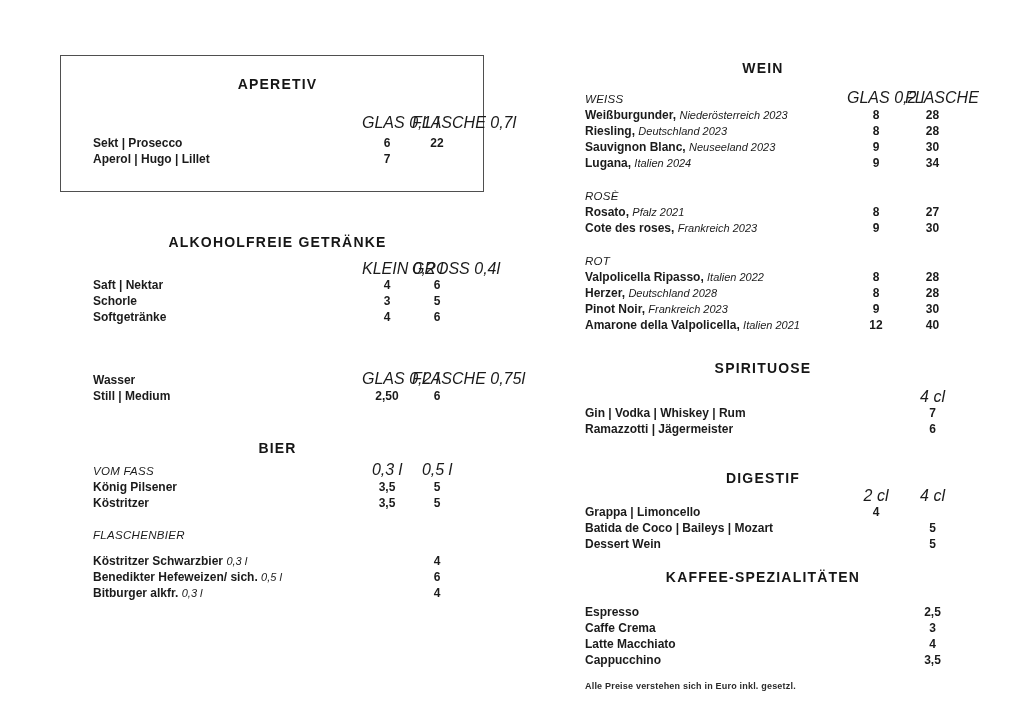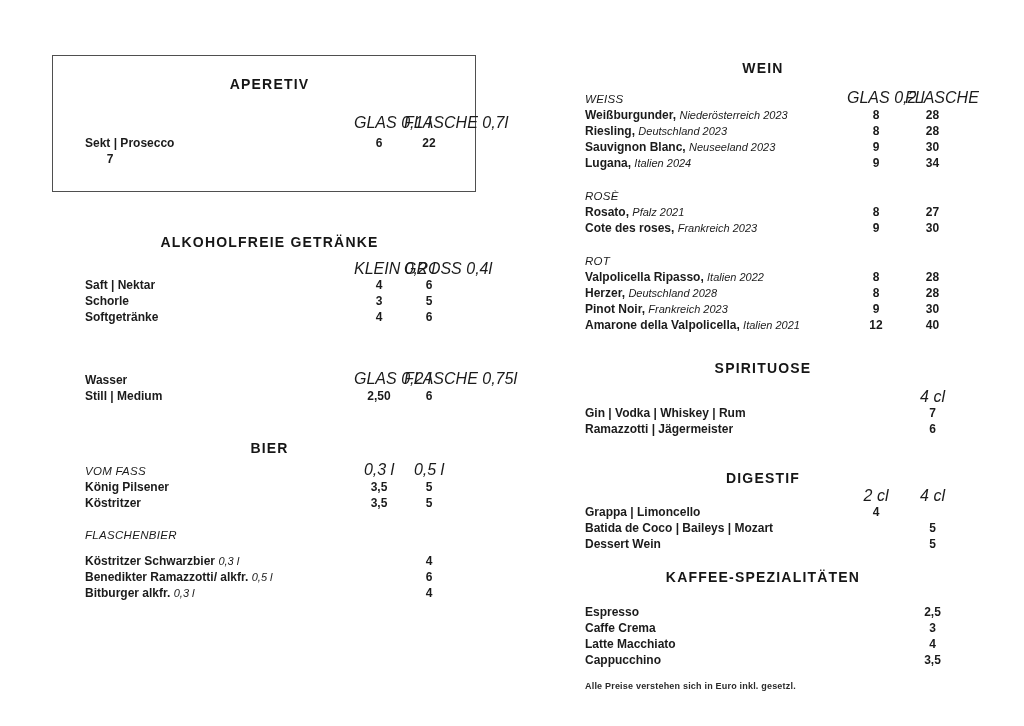--- a/index.html
+++ b/index.html
@@ -1,18 +1,18 @@
 <!DOCTYPE html>
 <html><head>
 <meta charset="utf-8">
 <style>
   *{margin:0;padding:0;box-sizing:border-box;}
   html,body{width:1024px;height:726px;}
   body{position:relative;overflow:hidden;background:#ffffff;color:#1b1b1b;font-family:"Liberation Sans",sans-serif;}
-  .col-left{position:absolute;left:52px;top:0;width:424px;}
+  .col-left{position:absolute;left:60px;top:0;width:424px;}
   .col-right{position:absolute;left:585px;top:0;width:375px;}
   .sec-title{font-size:14px;font-weight:bold;letter-spacing:1.2px;text-align:center;line-height:13px;color:#161616;}
   .col-right .sec-title{width:356px;}
   .row{display:flex;align-items:baseline;line-height:16px;}
   .nm{flex:1 1 auto;min-width:0;font-weight:bold;font-size:12px;}
   .pc{flex:0 0 50px;width:50px;text-align:center;font-weight:bold;font-size:12px;white-space:nowrap;}
   .rc1{flex:0 0 58px;width:58px;text-align:center;font-weight:bold;font-size:12px;white-space:nowrap;}
   .rc2{flex:0 0 55px;width:55px;text-align:center;font-weight:bold;font-size:12px;white-space:nowrap;}
   .hdr{font-weight:normal;font-style:italic;font-size:16px;}
   .grp{font-weight:normal;font-style:italic;font-size:11.5px;letter-spacing:0.3px;}
@@ -51,20 +51,21 @@
       <span class="pc hdr">GLAS 0,1 l</span>
       <span class="pc hdr">FLASCHE 0,7l</span>
     </div>
     <div class="items">
       <div class="row">
         <span class="nm">Sekt | Prosecco</span>
         <span class="pc">6</span>
         <span class="pc">22</span>
       </div>
       <div class="row">
+        <span class="nm">Aperol | Hugo | Lillet</span>
         <span class="pc">7</span>
         <span class="pc"></span>
       </div>
     </div>
   </section>
 
   <section class="lsec sec-alkohol">
     <div class="sec-title">ALKOHOLFREIE GETRÄNKE</div>
     <div class="row hdr-row">
       <span class="nm"></span>
@@ -119,21 +120,21 @@
       <span class="pc">5</span>
     </div>
     <div class="grp flasche-label">FLASCHENBIER</div>
     <div class="flasche-items">
       <div class="row">
         <span class="nm"><span>Köstritzer Schwarzbier</span> <span class="bsize">0,3 l</span></span>
         <span class="pc"></span>
         <span class="pc">4</span>
       </div>
       <div class="row">
-        <span class="nm"><span>Benedikter Ramazzotti/ alkfr.</span> <span class="bsize">0,5 l</span></span>
+        <span class="nm"><span>Benedikter Hefeweizen/ sich.</span> <span class="bsize">0,5 l</span></span>
         <span class="pc"></span>
         <span class="pc">6</span>
       </div>
       <div class="row">
         <span class="nm"><span>Bitburger alkfr.</span> <span class="bsize">0,3 l</span></span>
         <span class="pc"></span>
         <span class="pc">4</span>
       </div>
     </div>
   </section>

